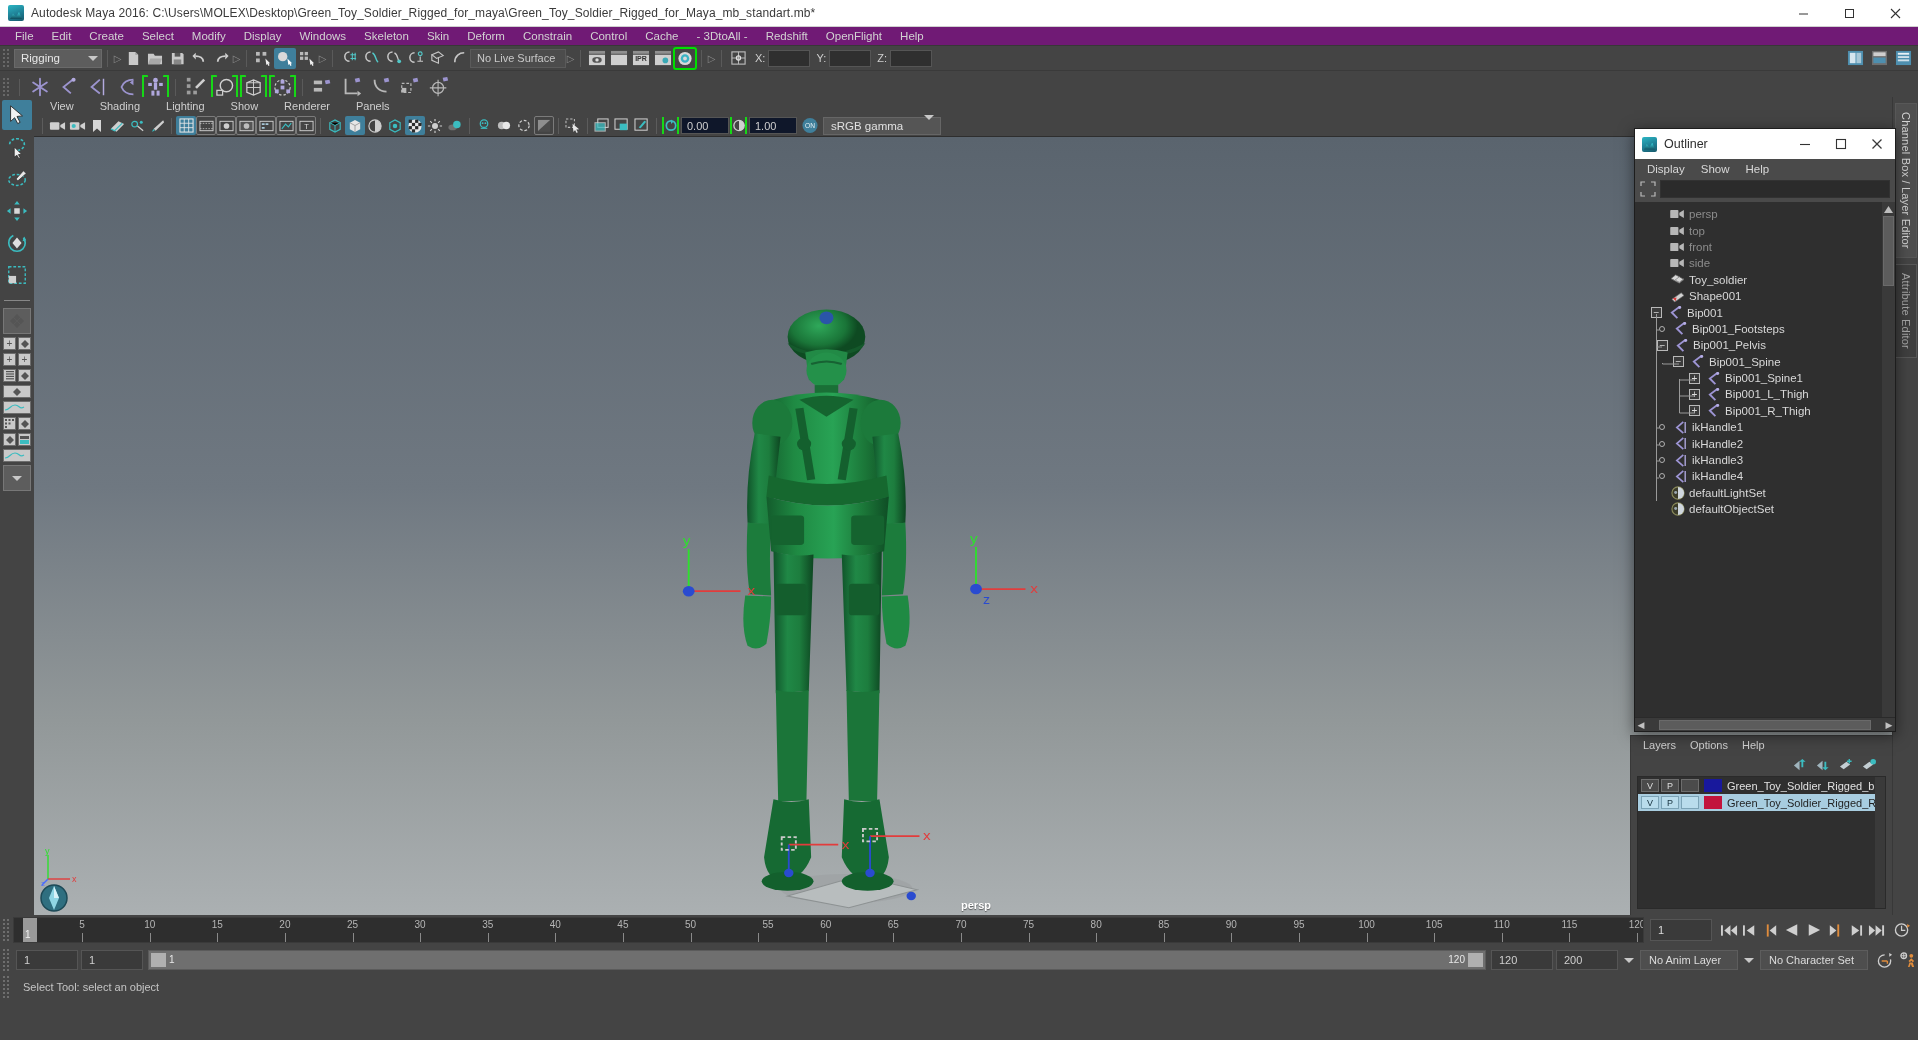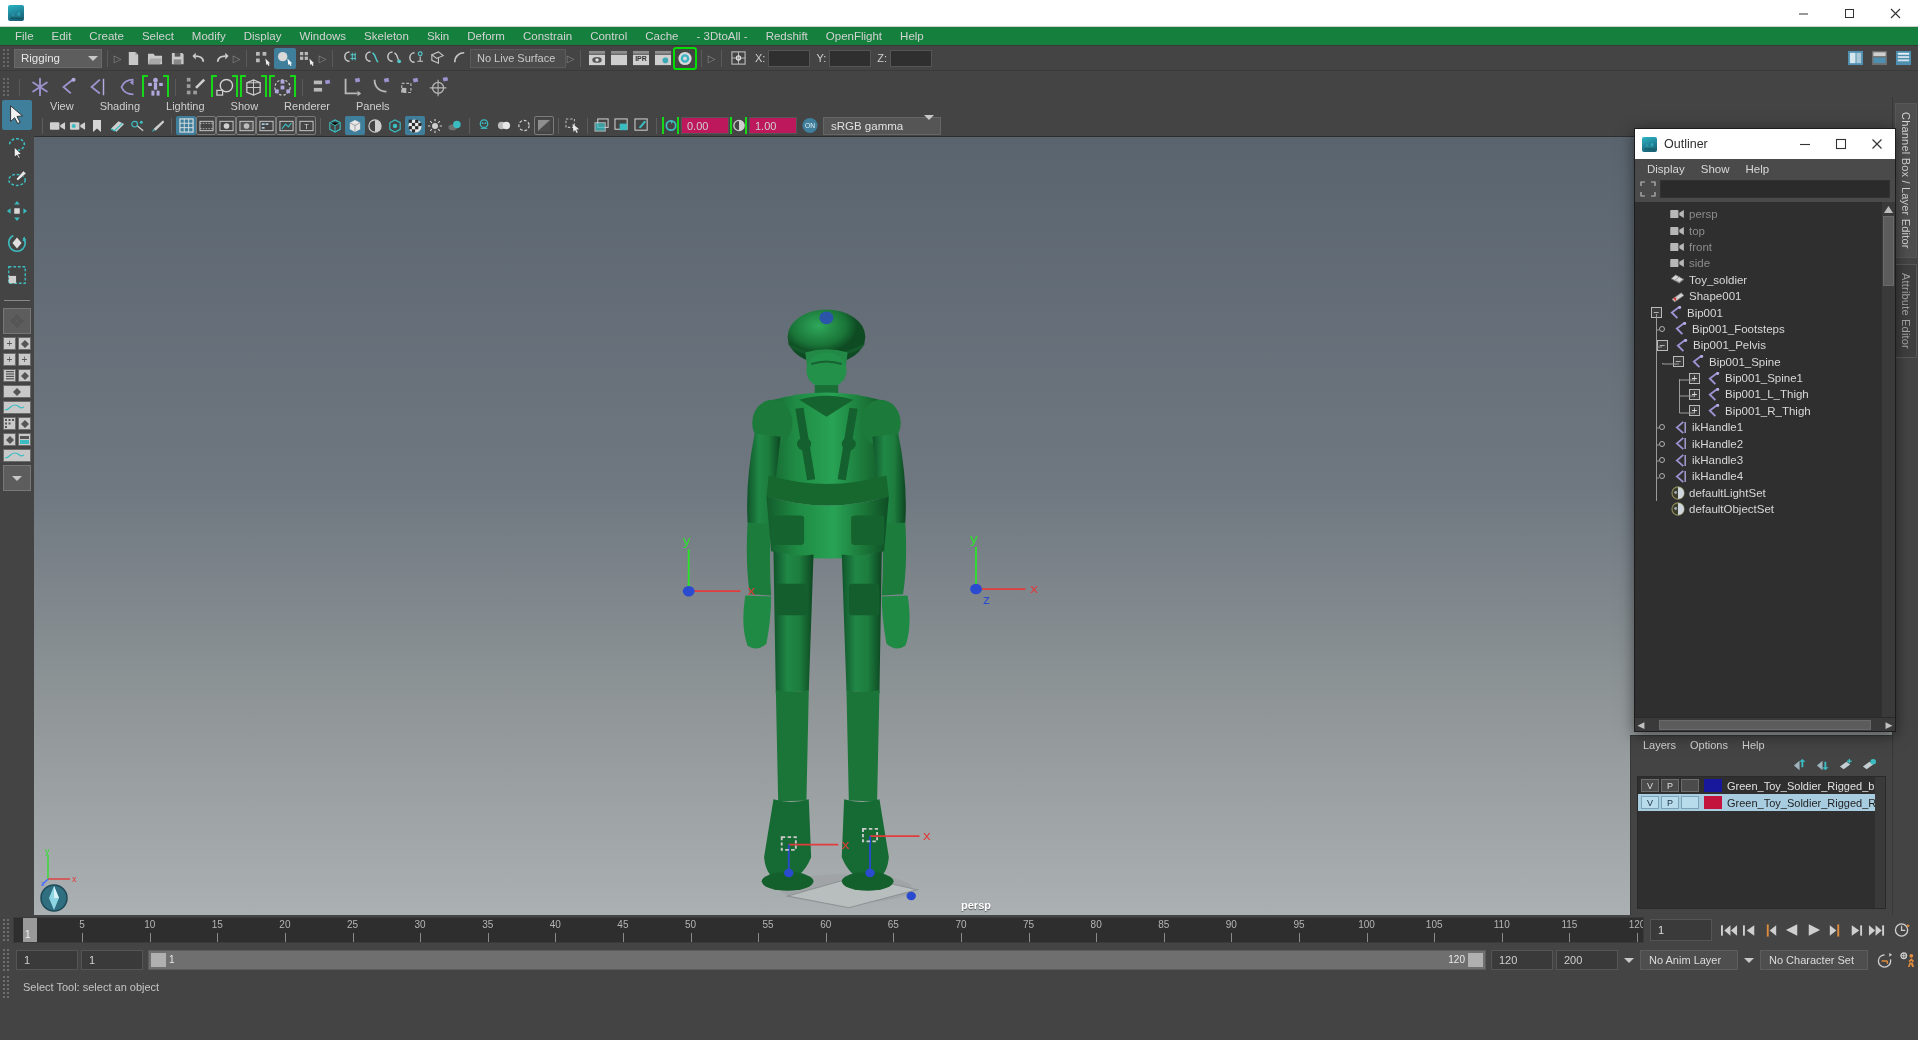--- a/index.html
+++ b/index.html
@@ -31,21 +31,21 @@
   }
   .win-controls { margin-left: auto; display: flex; height: 27px; }
   .win-btn {
     width: 46px; height: 27px; display: flex; align-items: center; justify-content: center;
     color: #333; font-size: 12px;
   }
   .win-btn svg { display:block; }
 
   
   .menubar {
-    height: 19px; background: #15803d; display: flex; align-items: center;
+    height: 19px; background: #701a75; display: flex; align-items: center;
     padding-left: 6px; border-bottom: 1px solid #383838;
   }
   .menu-item {
     font-size: 11.5px; color: #d2d2d2; padding: 2px 9px; white-space: nowrap; line-height: 14px;
   }
 
   
   .statusline {
     height: 25px; background: #444444; display: flex; align-items: center;
     padding-left: 2px; border-bottom: 1px solid #3a3a3a; gap: 0px;
@@ -123,21 +123,21 @@
   }
   .panel-menu-item { font-size: 11px; color: #cfcfcf; padding: 1px 8px; }
   .panel-toolbar {
     height: 22px; background: #444444; display: flex; align-items: center; padding-left: 4px;
     border-bottom: 1px solid #2e2e2e;
   }
   .ptbtn { width: 20px; height: 19px; display:flex; align-items:center; justify-content:center; flex:none; border-radius:2px;}
   .ptbtn.on { background: #3f7f9b; }
   .ptbtn.framed { border: 1px solid #7b7b7b; }
   .ptsep { width:1px; height:16px; background:#5c5c5c; margin:0 4px; flex:none;}
-  .num-field { width: 48px; height: 17px; background: #be185d; border:1px solid #555; color:#cfcfcf;
+  .num-field { width: 48px; height: 17px; background: #0f172a; border:1px solid #555; color:#cfcfcf;
                font-size: 11px; display:flex; align-items:center; padding-left:5px; flex:none; }
   .gamma-field { width: 118px; height: 18px; background: #555; border:1px solid #666; color:#e0e0e0;
                  font-size: 11.5px; display:flex; align-items:center; padding-left: 7px; position:relative; flex:none;}
 
   
   .viewport {
     flex: 1; position: relative; overflow: hidden;
     background: linear-gradient(180deg, #5c6670 0%, #6e7781 42%, #8d9399 72%, #a8adb1 100%);
   }
   .vp-label {
@@ -260,20 +260,21 @@
   .vgrip { width: 9px; height: 24px; flex:none;
     background-image: radial-gradient(#6e6e6e 1px, transparent 1px); background-size: 4px 4px; margin-right:2px;}
 </style>
 </head>
 <body>
 
 <div id="app">
 
   <div class="titlebar">
     <div class="app-icon"></div>
+    <div class="title-text">Autodesk Maya 2016: C:\Users\MOLEX\Desktop\Green_Toy_Soldier_Rigged_for_maya\Green_Toy_Soldier_Rigged_for_Maya_mb_standart.mb*</div>
     <div class="win-controls">
       <div class="win-btn">
         <svg width="11" height="11" viewBox="0 0 11 11">
             <line x1="1" y1="6" x2="10" y2="6" stroke="#333" stroke-width="1"></line>
           </svg>
       </div>
       <div class="win-btn">
         <svg width="11" height="11" viewBox="0 0 11 11">
             <rect x="1.5" y="1.5" width="8" height="8" fill="none" stroke="#333" stroke-width="1"></rect>
           </svg>

